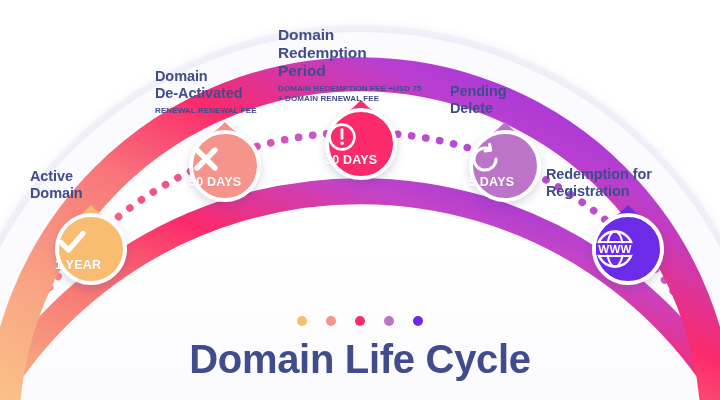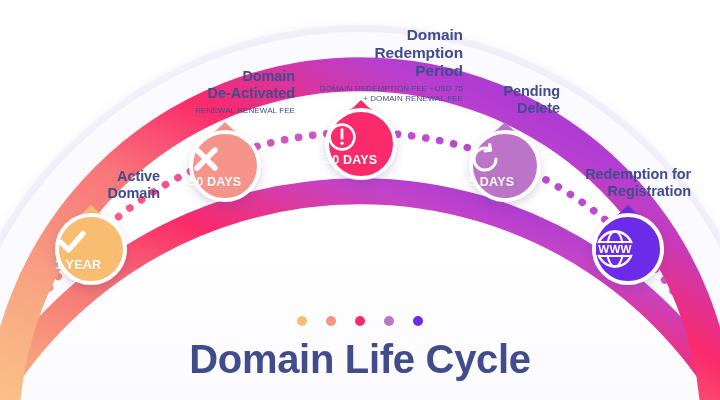--- a/index.html
+++ b/index.html
@@ -53,31 +53,31 @@
     font-weight:700;
     letter-spacing:.2px;
     line-height:1;
     white-space:nowrap;
     text-shadow:0 1px 1px rgba(0,0,0,.07);
   }
 
   
   .lbl {
     position:absolute;
-    text-align:right;
+    text-align:left;
     color:#414c8d;
     z-index:7;
   }
   .lbl .t {
     font-size:14.5px; font-weight:700; line-height:1.16;
     letter-spacing:-.1px;
     white-space:pre-line;
   }
   .lbl .s {
-    font-size:8px; font-weight:400; line-height:1.25;
+    font-size:8px; font-weight:700; line-height:1.25;
     letter-spacing:.1px; margin-top:4px;
     white-space:pre-line;
   }
   .lbl.big .t { font-size:15.5px; }
 
   
   #legend {
     position:absolute; left:0; top:316px; width:720px;
     display:flex; justify-content:center; gap:19px; z-index:8;
   }

